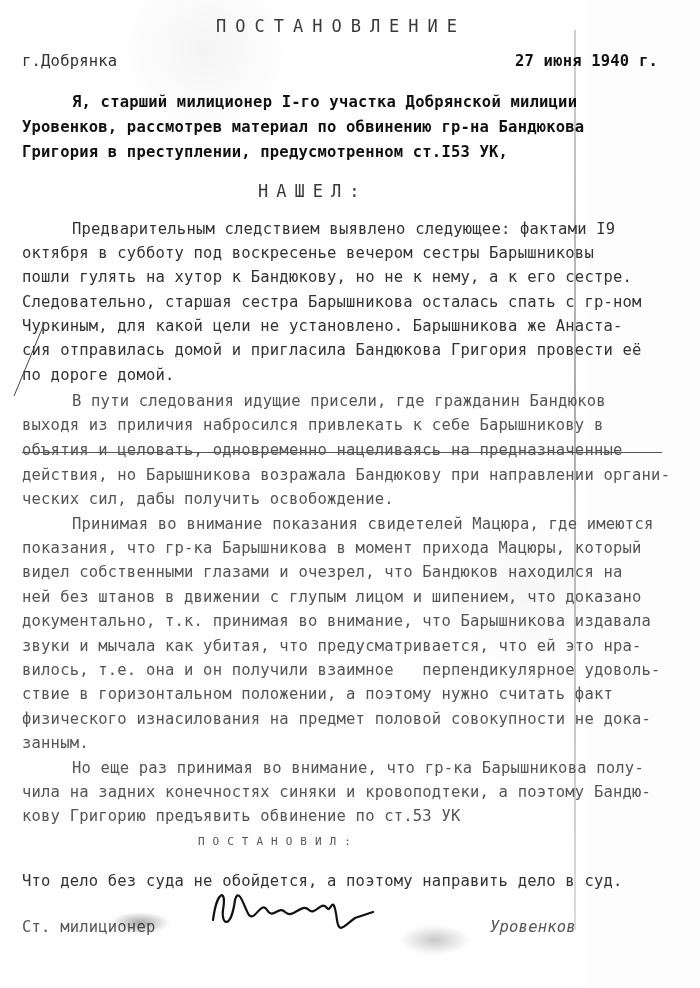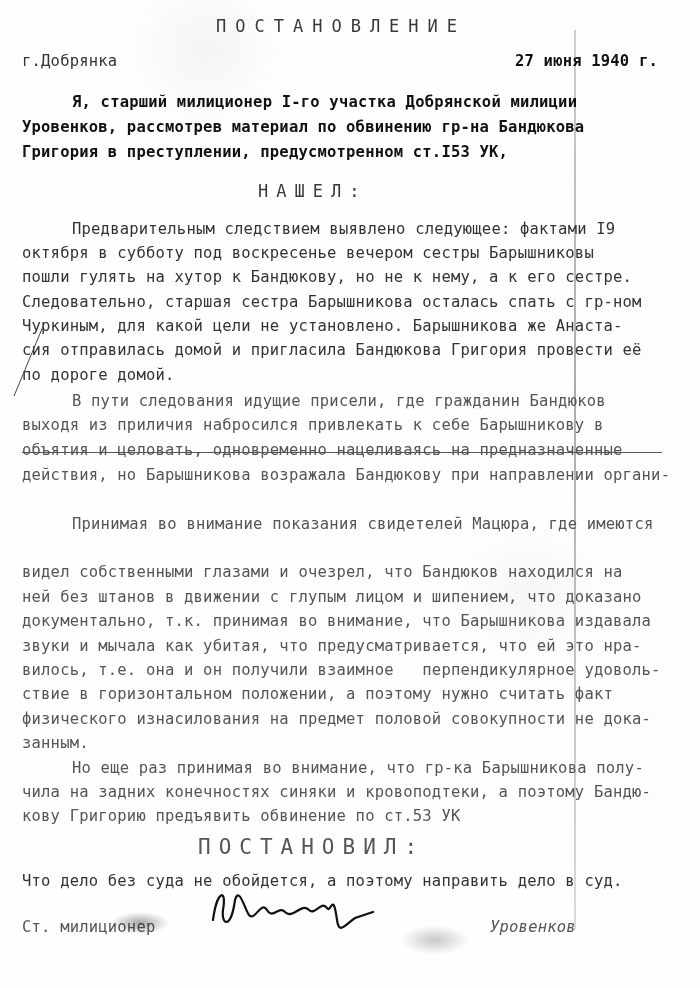--- a/index.html
+++ b/index.html
@@ -101,36 +101,38 @@
 
   <svg class="margin-mark" style="top:320px;" viewBox="0 0 40 80">
     <path d="M34 4 L4 76" stroke="#444" stroke-width="1" fill="none"></path>
   </svg>
 
   <div class="line faint" style="left:72px; top:392px;text-align:right;">В пути следования идущие присели, где гражданин Бандюков</div>
   <div class="line faint" style="left:22px; top:416px;">выходя из приличия набросился привлекать к себе Барышникову в</div>
   <div class="line faint" style="left:22px; top:441px;">объятия и целовать, одновременно нацеливаясь на предназначенные</div>
   <div class="strike-line" style="left:22px; top:452px; width:640px;"></div>
   <div class="line faint" style="left:22px; top:466px;">действия, но Барышникова возражала Бандюкову при направлении органи-</div>
+  <div class="line faint" style="left:22px; top:490px;">ческих сил, дабы получить освобождение.</div>
 
   <div class="line faint" style="left:72px; top:515px;">Принимая во внимание показания свидетелей Мацюра, где имеются</div>
+  <div class="line faint" style="left:22px; top:539px;">показания, что гр-ка Барышникова в момент прихода Мацюры, который</div>
   <div class="line faint" style="left:22px; top:563px;">видел собственными глазами и очезрел, что Бандюков находился на</div>
   <div class="line faint" style="left:22px; top:588px;">ней без штанов в движении с глупым лицом и шипением, что доказано</div>
   <div class="line faint" style="left:22px; top:612px;">документально, т.к. принимая во внимание, что Барышникова издавала</div>
   <div class="line faint" style="left:22px; top:637px;">звуки и мычала как убитая, что предусматривается, что ей это нра-</div>
   <div class="line faint" style="left:22px; top:661px;">вилось, т.е. она и он получили взаимное   перпендикулярное удоволь-</div>
   <div class="line faint" style="left:22px; top:685px;">ствие в горизонтальном положении, а поэтому нужно считать факт</div>
   <div class="line faint" style="left:22px; top:710px;">физического изнасилования на предмет половой совокупности не дока-</div>
   <div class="line faint" style="left:22px; top:734px;">занным.</div>
 
   <div class="line faint" style="left:72px; top:759px;">Но еще раз принимая во внимание, что гр-ка Барышникова полу-</div>
   <div class="line faint" style="left:22px; top:783px;">чила на задних конечностях синяки и кровоподтеки, а поэтому Бандю-</div>
   <div class="line faint" style="left:22px; top:807px;">кову Григорию предъявить обвинение по ст.53 УК</div>
 
-  <div class="title faint" style="left:198px; top:835px; font-size:21px; letter-spacing:8px;">ПОСТАНОВИЛ:</div>
+  <div class="title faint" style="left:198px; top:835px; font-size:11px; letter-spacing:8px;">ПОСТАНОВИЛ:</div>
 
   <div class="line" style="left:22px; top:872px;">Что дело без суда не обойдется, а поэтому направить дело в суд.</div>
 
   <div class="line faint" style="left:22px; top:918px;">Ст. милиционер</div>
   <div class="smudge" style="left:110px; top:912px; width:60px; height:22px;"></div>
 
   <svg class="signature" viewBox="0 0 170 60">
     <path d="M8 40 C12 10, 22 8, 18 30 C16 45, 26 50, 30 20 C34 5, 40 30, 44 35 C50 42, 56 20, 62 30 C68 40, 74 25, 80 32 C88 40, 96 22, 104 30 C110 36, 116 20, 122 28 C126 34, 128 10, 132 40 C134 55, 140 45, 150 38 L168 32" stroke="#111" stroke-width="2.2" fill="none" stroke-linecap="round"></path>
   </svg>
 

